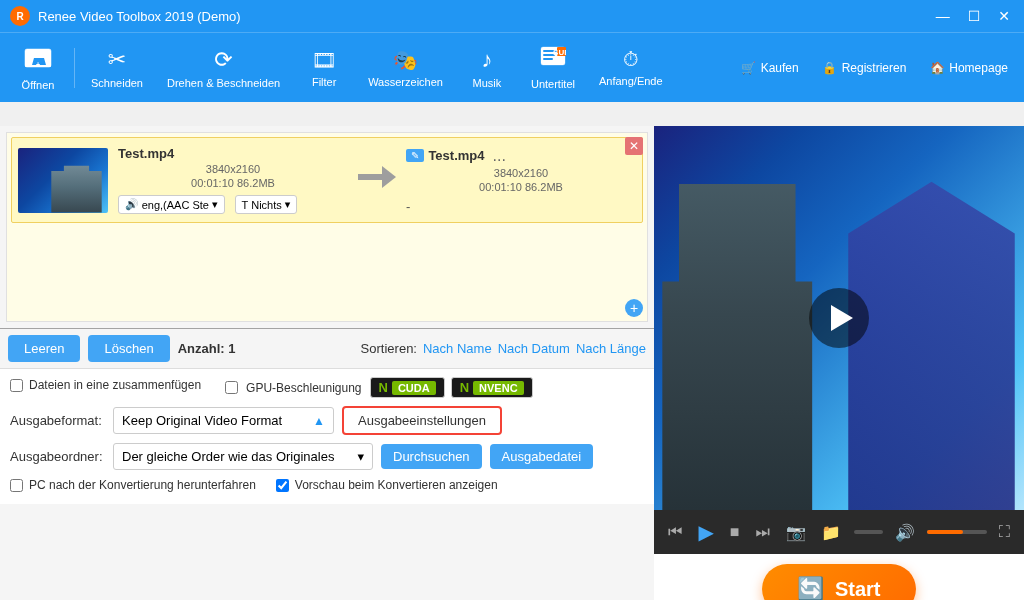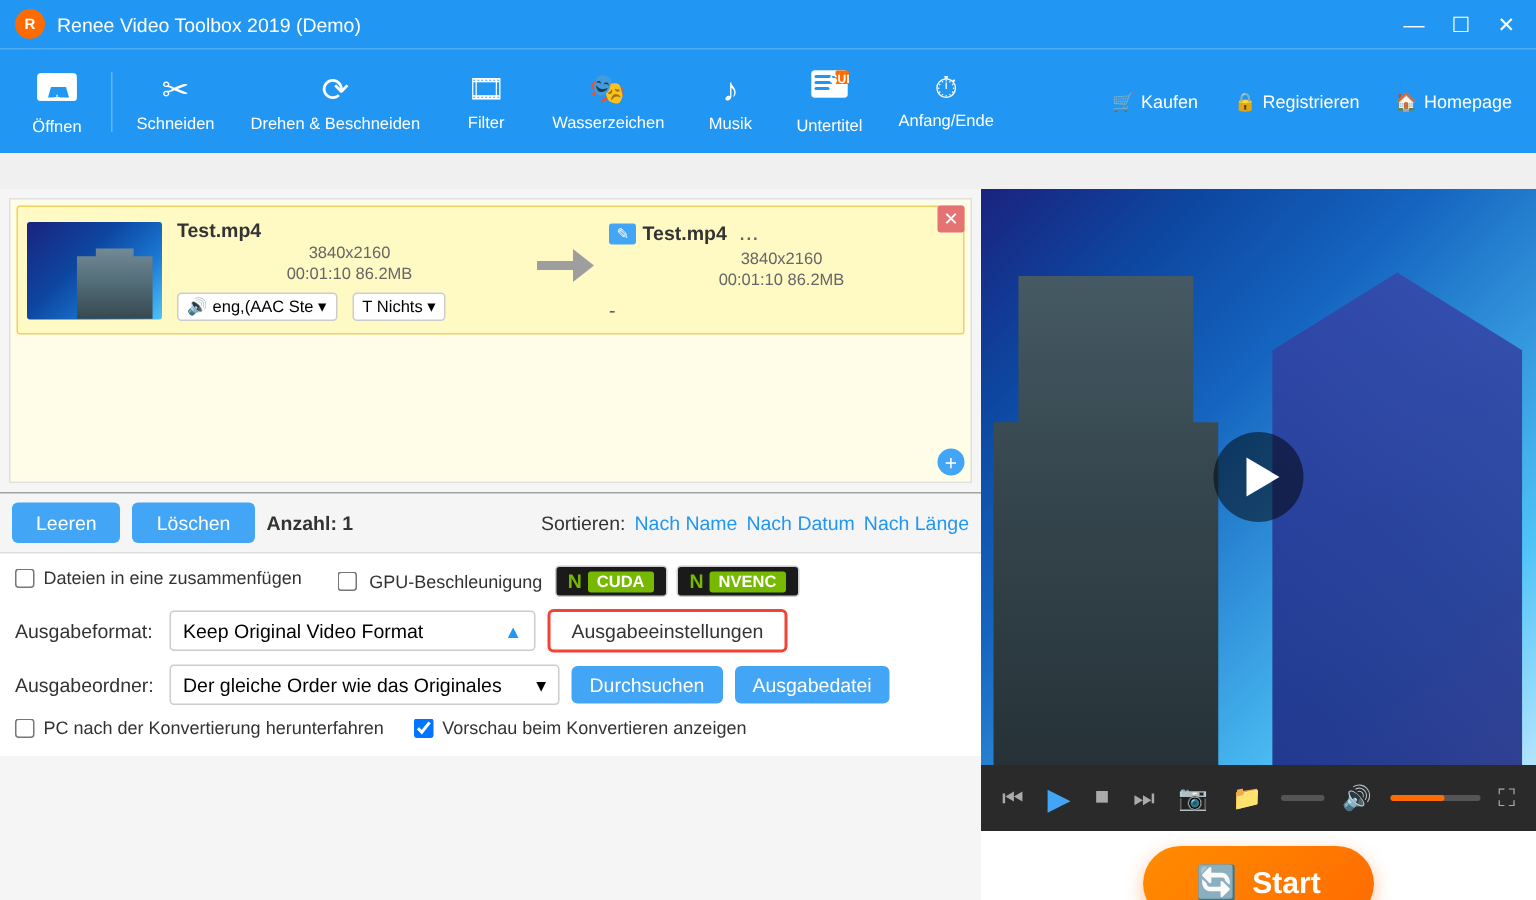--- a/index.html
+++ b/index.html
@@ -257,21 +257,21 @@
 
     .settings-outer { padding: 8px 10px 6px; background: white; border-top: 1px solid #ddd; }
     .settings-top-row { display: flex; align-items: flex-end; gap: 24px; margin-bottom: 8px; }
     .gpu-group { display: flex; align-items: center; gap: 6px; }
     .format-row { display: flex; align-items: center; gap: 8px; margin-bottom: 8px; }
     .format-label { font-size: 13px; color: #333; min-width: 95px; text-align: left; }
     .format-select-wrapper { 
       border: 1px solid #ccc; border-radius: 3px;
       padding: 5px 8px; font-size: 13px; background: white;
       display: flex; align-items: center; justify-content: space-between;
-      cursor: pointer; width: 244px;
+      cursor: pointer; width: 221px;
     }
     .format-select-wrapper .up-arrow { color: #2196F3; font-size: 12px; }
     .folder-row { display: flex; align-items: center; gap: 8px; margin-bottom: 8px; }
     .bottom-checkboxes { display: flex; align-items: center; gap: 20px; }
   </style>
 </head>
 <body>
 
 <div class="titlebar">
   <div class="titlebar-left">

